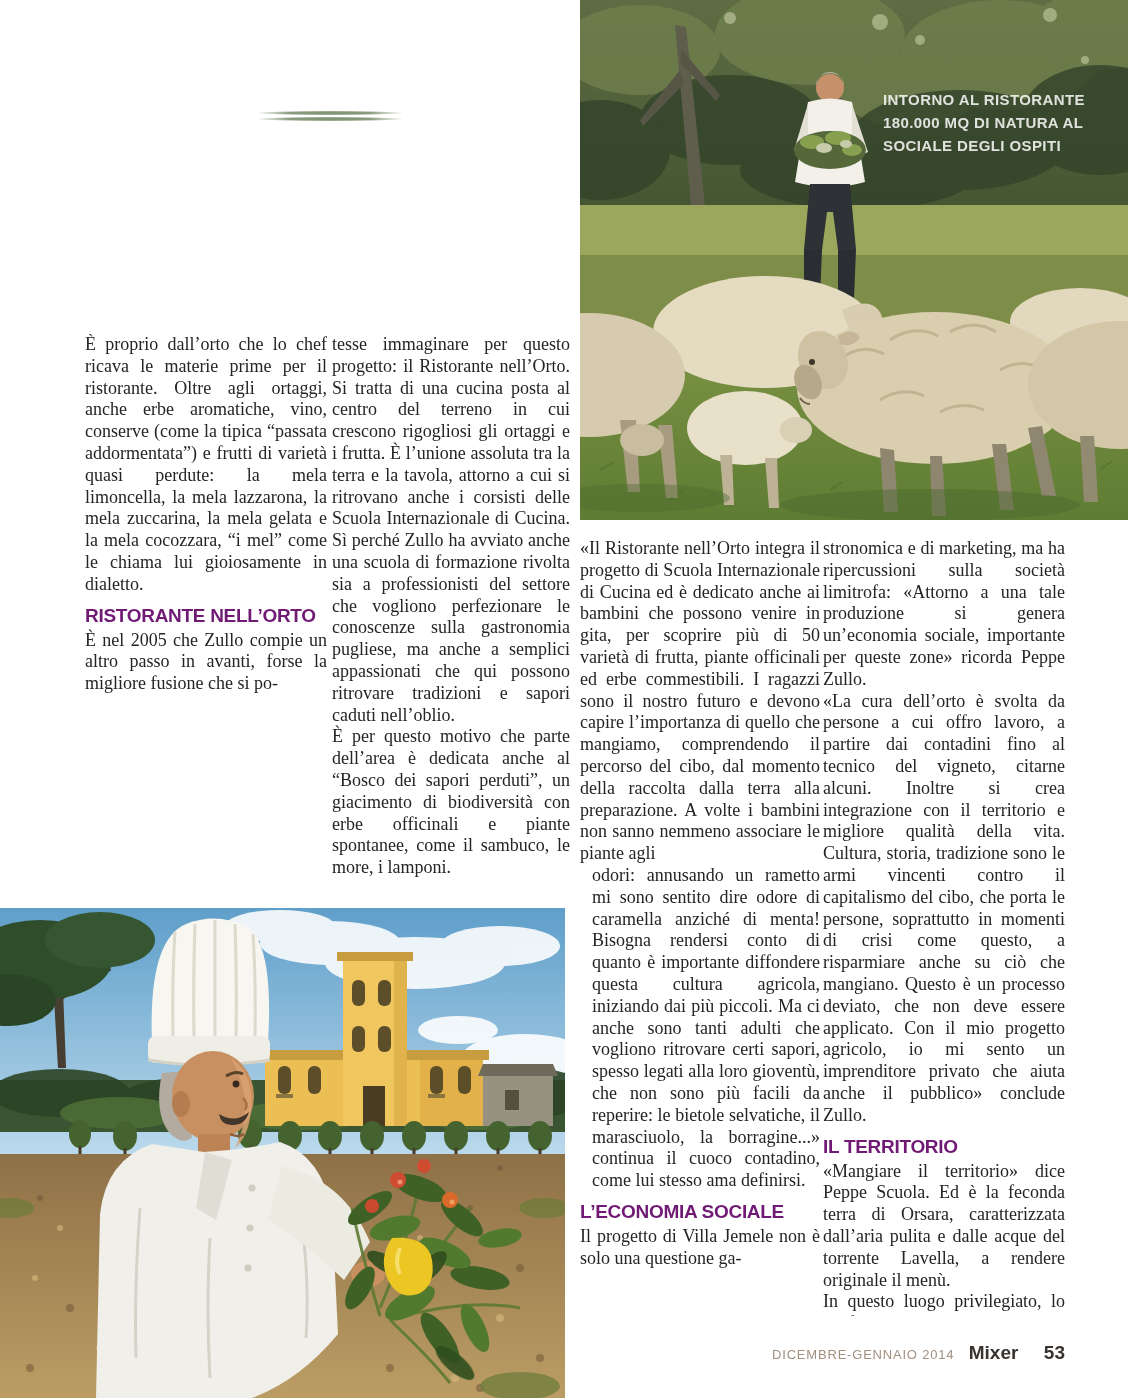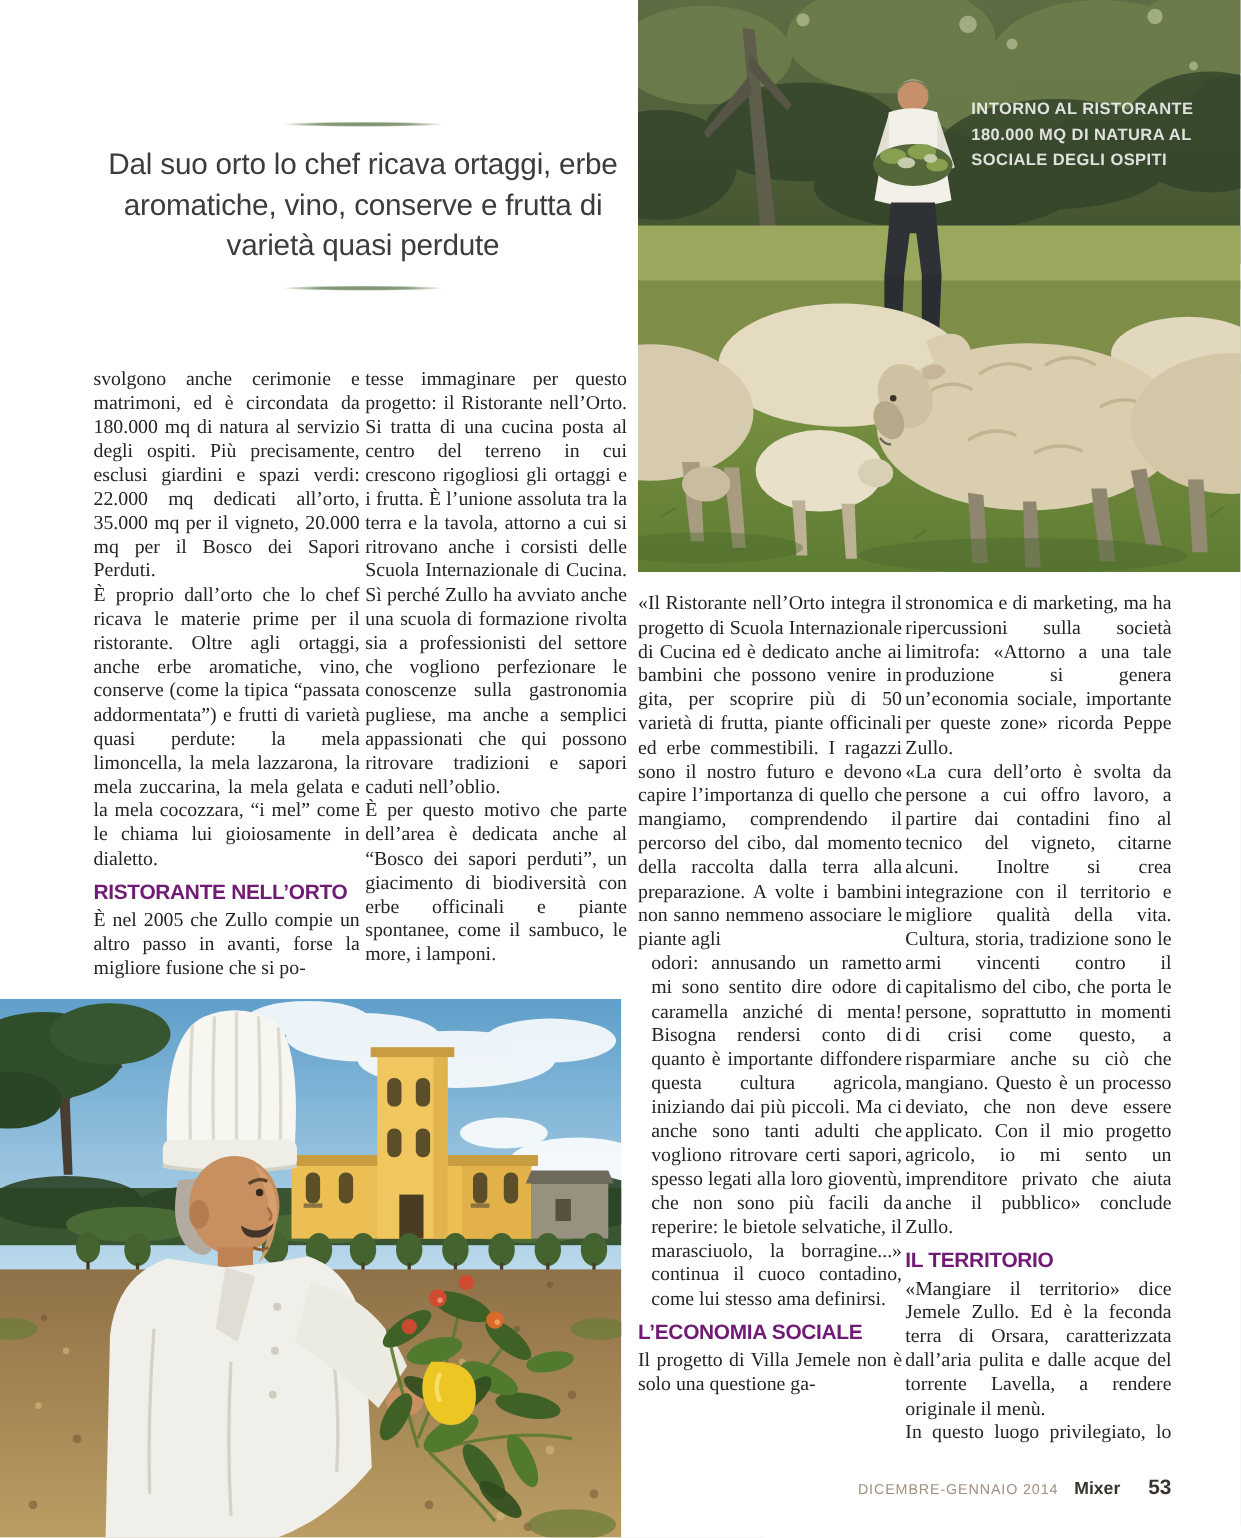--- a/index.html
+++ b/index.html
@@ -34,31 +34,30 @@
   .col p{margin:0;}
   .col p.indented{padding-left:12px;}
   .col h3{
     font-family:"Liberation Sans", sans-serif;font-size:19px;line-height:22px;
     color:#701a75;margin:9px 0 3px 0;letter-spacing:-0.3px;text-align:left;font-weight:700;}
   .cont-icon{display:inline-block;margin-left:5px;vertical-align:-1px;}
   
   .footer{position:absolute;right:63px;top:1342px;white-space:nowrap;
     font-family:"Liberation Sans", sans-serif;}
   .footer .issue{font-size:13px;color:#a18f80;letter-spacing:0.8px;}
-  .footer .mag{font-size:16px;font-weight:700;color:#38332e;margin-left:10px;}
+  .footer .mag{font-size:19px;font-weight:700;color:#38332e;margin-left:10px;}
   .footer .pageno{font-size:19px;font-weight:700;color:#38332e;margin-left:21px;}
 </style>
 </head>
 <body>
 
 <div class="page">
 
   <div class="pullquote">
     <div class="rule"></div>
-    <div class="quote-text">Dal suo orto lo chef ricava ortaggi, erbe aromatiche, vino, conserve e frutta di varietà quasi perdute</div>
     <div class="rule"></div>
   </div>
 
   <div class="photo" id="photo-top">
     <svg viewBox="0 0 548 520" width="548" height="520">
       <defs>
         <linearGradient id="gTrees" x1="0" y1="0" x2="0" y2="1">
           <stop offset="0" stop-color="#5e6d43"></stop>
             <stop offset="1" stop-color="#41522f"></stop>
         </linearGradient>
@@ -169,21 +168,20 @@
       </g>
     </svg>
     <div class="photo-caption">
       <span>INTORNO AL RISTORANTE</span>
       <span>180.000 MQ DI NATURA AL</span>
       <span>SOCIALE DEGLI OSPITI</span>
     </div>
   </div>
 
   <div class="col" id="col1">
-    <p>svolgono anche cerimonie e matrimoni, ed è circondata da 180.000 mq di natura al servizio degli ospiti. Più precisamente, esclusi giardini e spazi verdi: 22.000 mq dedicati all’orto, 35.000 mq per il vigneto, 20.000 mq per il Bosco dei Sapori Perduti.</p>
     <p>È proprio dall’orto che lo chef ricava le materie prime per il ristorante. Oltre agli ortaggi, anche erbe aromatiche, vino, conserve (come la tipica “passata addormentata”) e frutti di varietà quasi perdute: la mela limoncella, la mela lazzarona, la mela zuccarina, la mela gelata e la mela cocozzara, “i mel” come le chiama lui gioiosamente in dialetto.</p>
     <h3>RISTORANTE NELL’ORTO</h3>
     <p>È nel 2005 che Zullo compie un altro passo in avanti, forse la migliore fusione che si po-</p>
   </div>
 
   <div class="col" id="col2">
     <p>tesse immaginare per questo progetto: il Ristorante nell’Orto. Si tratta di una cucina posta al centro del terreno in cui crescono rigogliosi gli ortaggi e i frutta. È l’unione assoluta tra la terra e la tavola, attorno a cui si ritrovano anche i corsisti delle Scuola Internazionale di Cucina. Sì perché Zullo ha avviato anche una scuola di formazione rivolta sia a professionisti del settore che vogliono perfezionare le conoscenze sulla gastronomia pugliese, ma anche a semplici appassionati che qui possono ritrovare tradizioni e sapori caduti nell’oblio.</p>
     <p>È per questo motivo che parte dell’area è dedicata anche al “Bosco dei sapori perduti”, un giacimento di biodiversità con erbe officinali e piante spontanee, come il sambuco, le more, i lamponi.</p>
   </div>
 
@@ -191,21 +189,21 @@
     <p>«Il Ristorante nell’Orto integra il progetto di Scuola Internazionale di Cucina ed è dedicato anche ai bambini che possono venire in gita, per scoprire più di 50 varietà di frutta, piante officinali ed erbe commestibili. I ragazzi sono il nostro futuro e devono capire l’importanza di quello che mangiamo, comprendendo il percorso del cibo, dal momento della raccolta dalla terra alla preparazione. A volte i bambini non sanno nemmeno associare le piante agli</p>
     <p class="indented">odori: annusando un rametto mi sono sentito dire odore di caramella anziché di menta! Bisogna rendersi conto di quanto è importante diffondere questa cultura agricola, iniziando dai più piccoli. Ma ci anche sono tanti adulti che vogliono ritrovare certi sapori, spesso legati alla loro gioventù, che non sono più facili da reperire: le bietole selvatiche, il marasciuolo, la borragine...» continua il cuoco contadino, come lui stesso ama definirsi.</p>
     <h3>L’ECONOMIA SOCIALE</h3>
     <p>Il progetto di Villa Jemele non è solo una questione ga-</p>
   </div>
 
   <div class="col" id="col4">
     <p>stronomica e di marketing, ma ha ripercussioni sulla società limitrofa: «Attorno a una tale produzione si genera un’economia sociale, importante per queste zone» ricorda Peppe Zullo.</p>
     <p>«La cura dell’orto è svolta da persone a cui offro lavoro, a partire dai contadini fino al tecnico del vigneto, citarne alcuni. Inoltre si crea integrazione con il territorio e migliore qualità della vita. Cultura, storia, tradizione sono le armi vincenti contro il capitalismo del cibo, che porta le persone, soprattutto in momenti di crisi come questo, a risparmiare anche su ciò che mangiano. Questo è un processo deviato, che non deve essere applicato. Con il mio progetto agricolo, io mi sento un imprenditore privato che aiuta anche il pubblico» conclude Zullo.</p>
     <h3>IL TERRITORIO</h3>
-    <p>«Mangiare il territorio» dice Jemele Zullo. Ed è la feconda terra di Orsara, caratterizzata dall’aria pulita e dalle acque del torrente Lavella, a rendere originale il menù.</p>
+    <p>«Mangiare il territorio» dice Peppe Scuola. Ed è la feconda terra di Orsara, caratterizzata dall’aria pulita e dalle acque del torrente Lavella, a rendere originale il menù.</p>
     <p>
       <span>In questo luogo privilegiato, lo chef pianta i suoi prodotti,</span><span class="cont-icon"></span>
     </p>
   </div>
 
   <div class="photo" id="photo-bottom">
     <svg viewBox="0 0 565 490" width="565" height="490">
       <defs>
         <linearGradient id="gSky" x1="0" y1="0" x2="0" y2="1">
           <stop offset="0" stop-color="#5f9fca"></stop>

